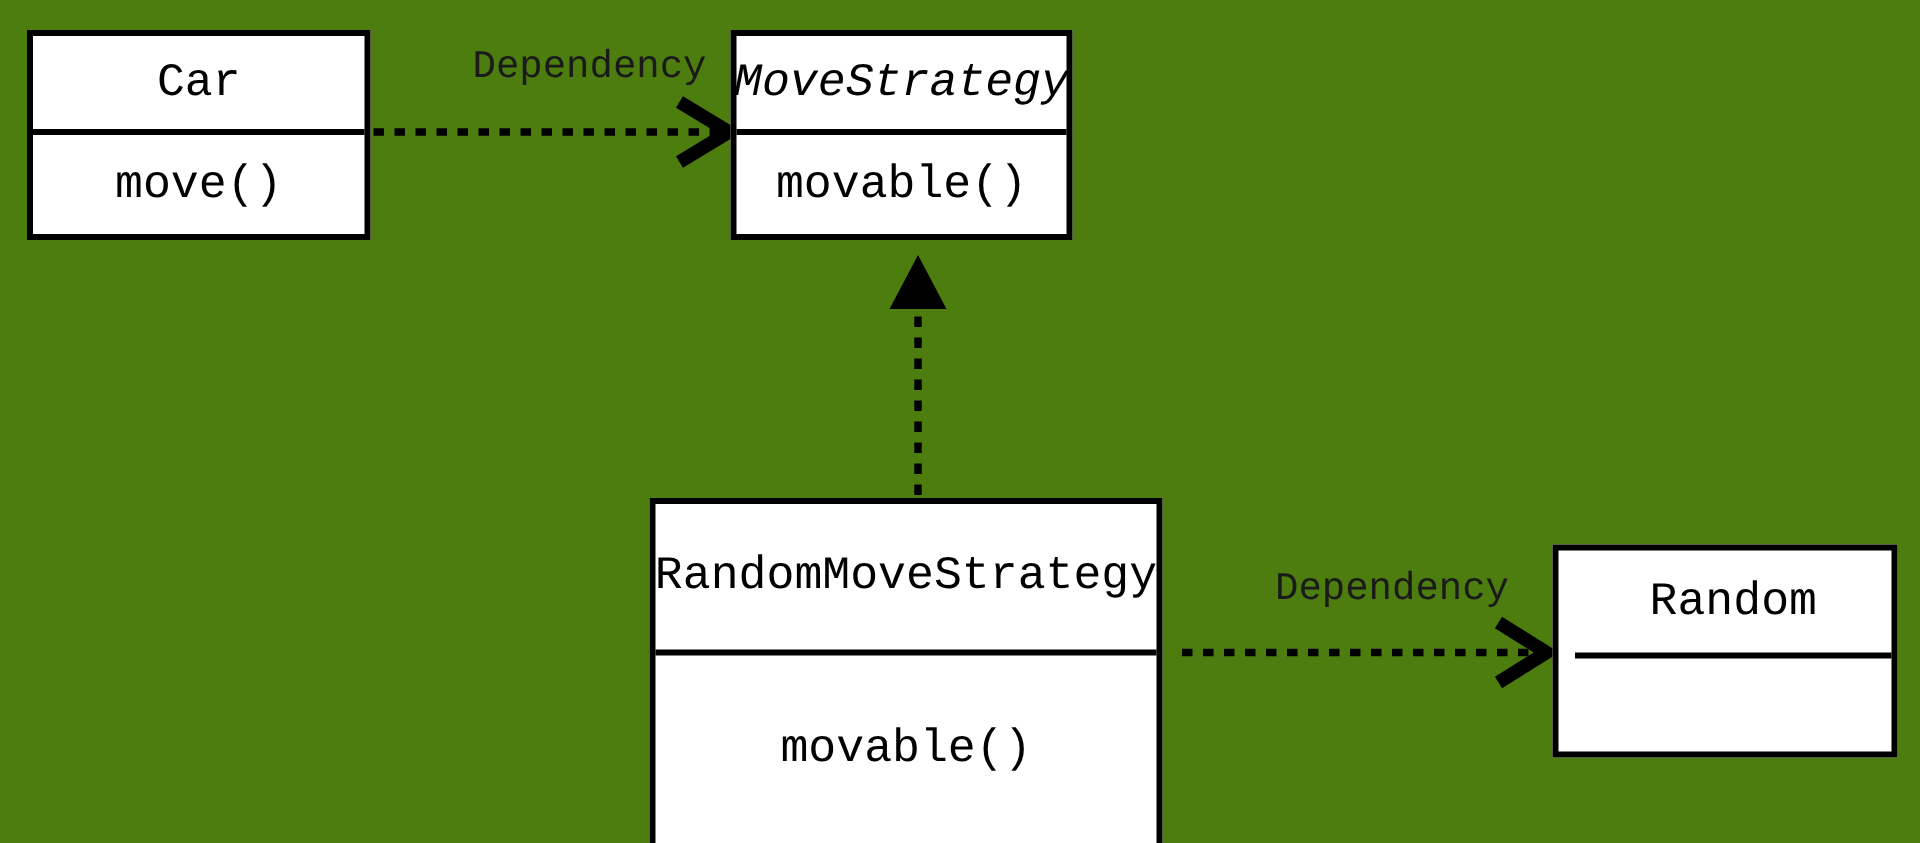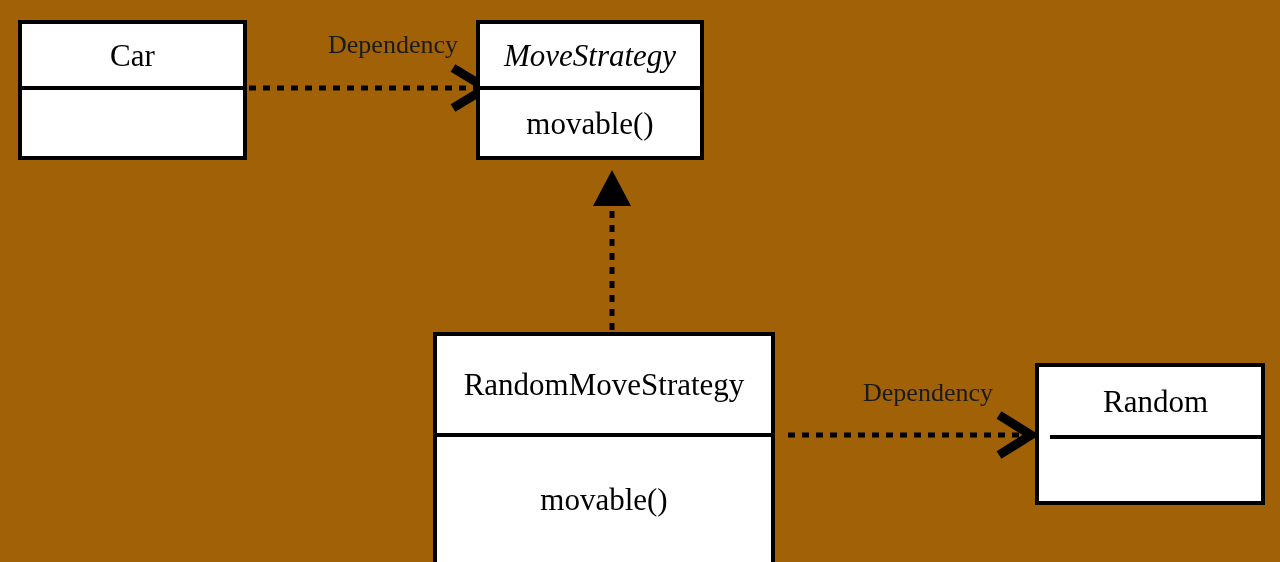--- a/index.html
+++ b/index.html
@@ -4,22 +4,22 @@
 <style>
   html, body {
     margin: 0;
     padding: 0;
     background: #ffffff;
   }
   .canvas {
     position: relative;
     width: 1280px;
     height: 562px;
-    background: #a16207;
-    font-family: Liberation Serif, serif;
+    background: #4d7c0f;
+    font-family: Liberation Mono, monospace;
     color: #000000;
     overflow: hidden;
   }
   .arrows {
     position: absolute;
     left: 0;
     top: 0;
   }
   .dash-line {
     stroke: #000000;
@@ -73,21 +73,21 @@
     font-size: 26px;
     line-height: 1.15;
     text-align: center;
     white-space: nowrap;
     color: #1a1a1a;
     margin-left: 18px;
   }
   
   #box-car            { left: 18px;   top: 20px;  width: 229px; height: 140px; }
   #box-car .cls-title { height: 62px; }
-  #box-movestrategy            { left: 476px;  top: 20px;  width: 228px; height: 140px; }
+  #box-movestrategy            { left: 487px;  top: 20px;  width: 228px; height: 140px; }
   #box-movestrategy .cls-title { height: 62px; }
   #box-randommovestrategy            { left: 433px;  top: 332px; width: 342px; height: 234px; }
   #box-randommovestrategy .cls-title { height: 97px; }
   #box-random            { left: 1035px; top: 363px; width: 230px; height: 142px; padding-left: 11px; }
   #box-random .cls-title { height: 68px; }
   #label-dep-1 { left: 295px; top: 30px;  width: 160px; }
   #label-dep-2 { left: 830px; top: 378px; width: 160px; }
 </style>
 </head>
 <body>
@@ -107,20 +107,21 @@
     </g>
 
     <g>
       <line class="dash-line" x1="788" y1="435" x2="1025" y2="435"></line>
       <polyline class="chevron" points="999,415 1031,435 999,455"></polyline>
     </g>
   </svg>
 
   <div class="cls-box" id="box-car">
     <div class="cls-title">Car</div>
+    <div class="cls-methods">move()</div>
   </div>
 
   <div class="cls-box italic-title" id="box-movestrategy">
     <div class="cls-title">MoveStrategy</div>
     <div class="cls-methods">movable()</div>
   </div>
 
   <div class="cls-box" id="box-randommovestrategy">
     <div class="cls-title">RandomMoveStrategy</div>
     <div class="cls-methods">movable()</div>

